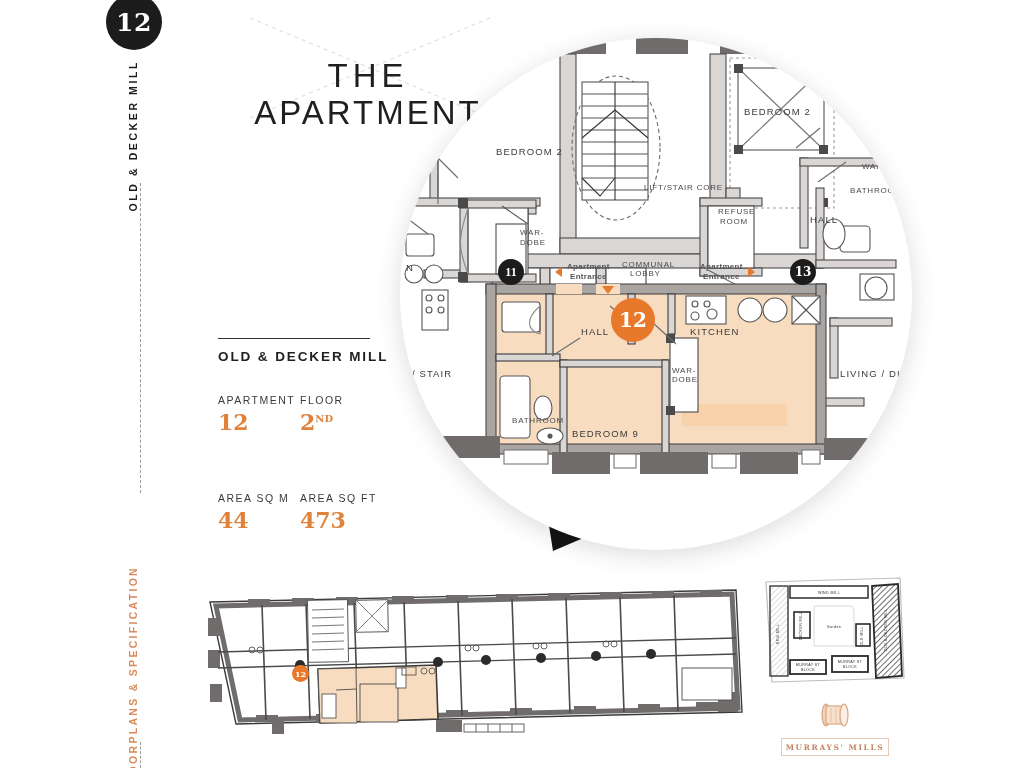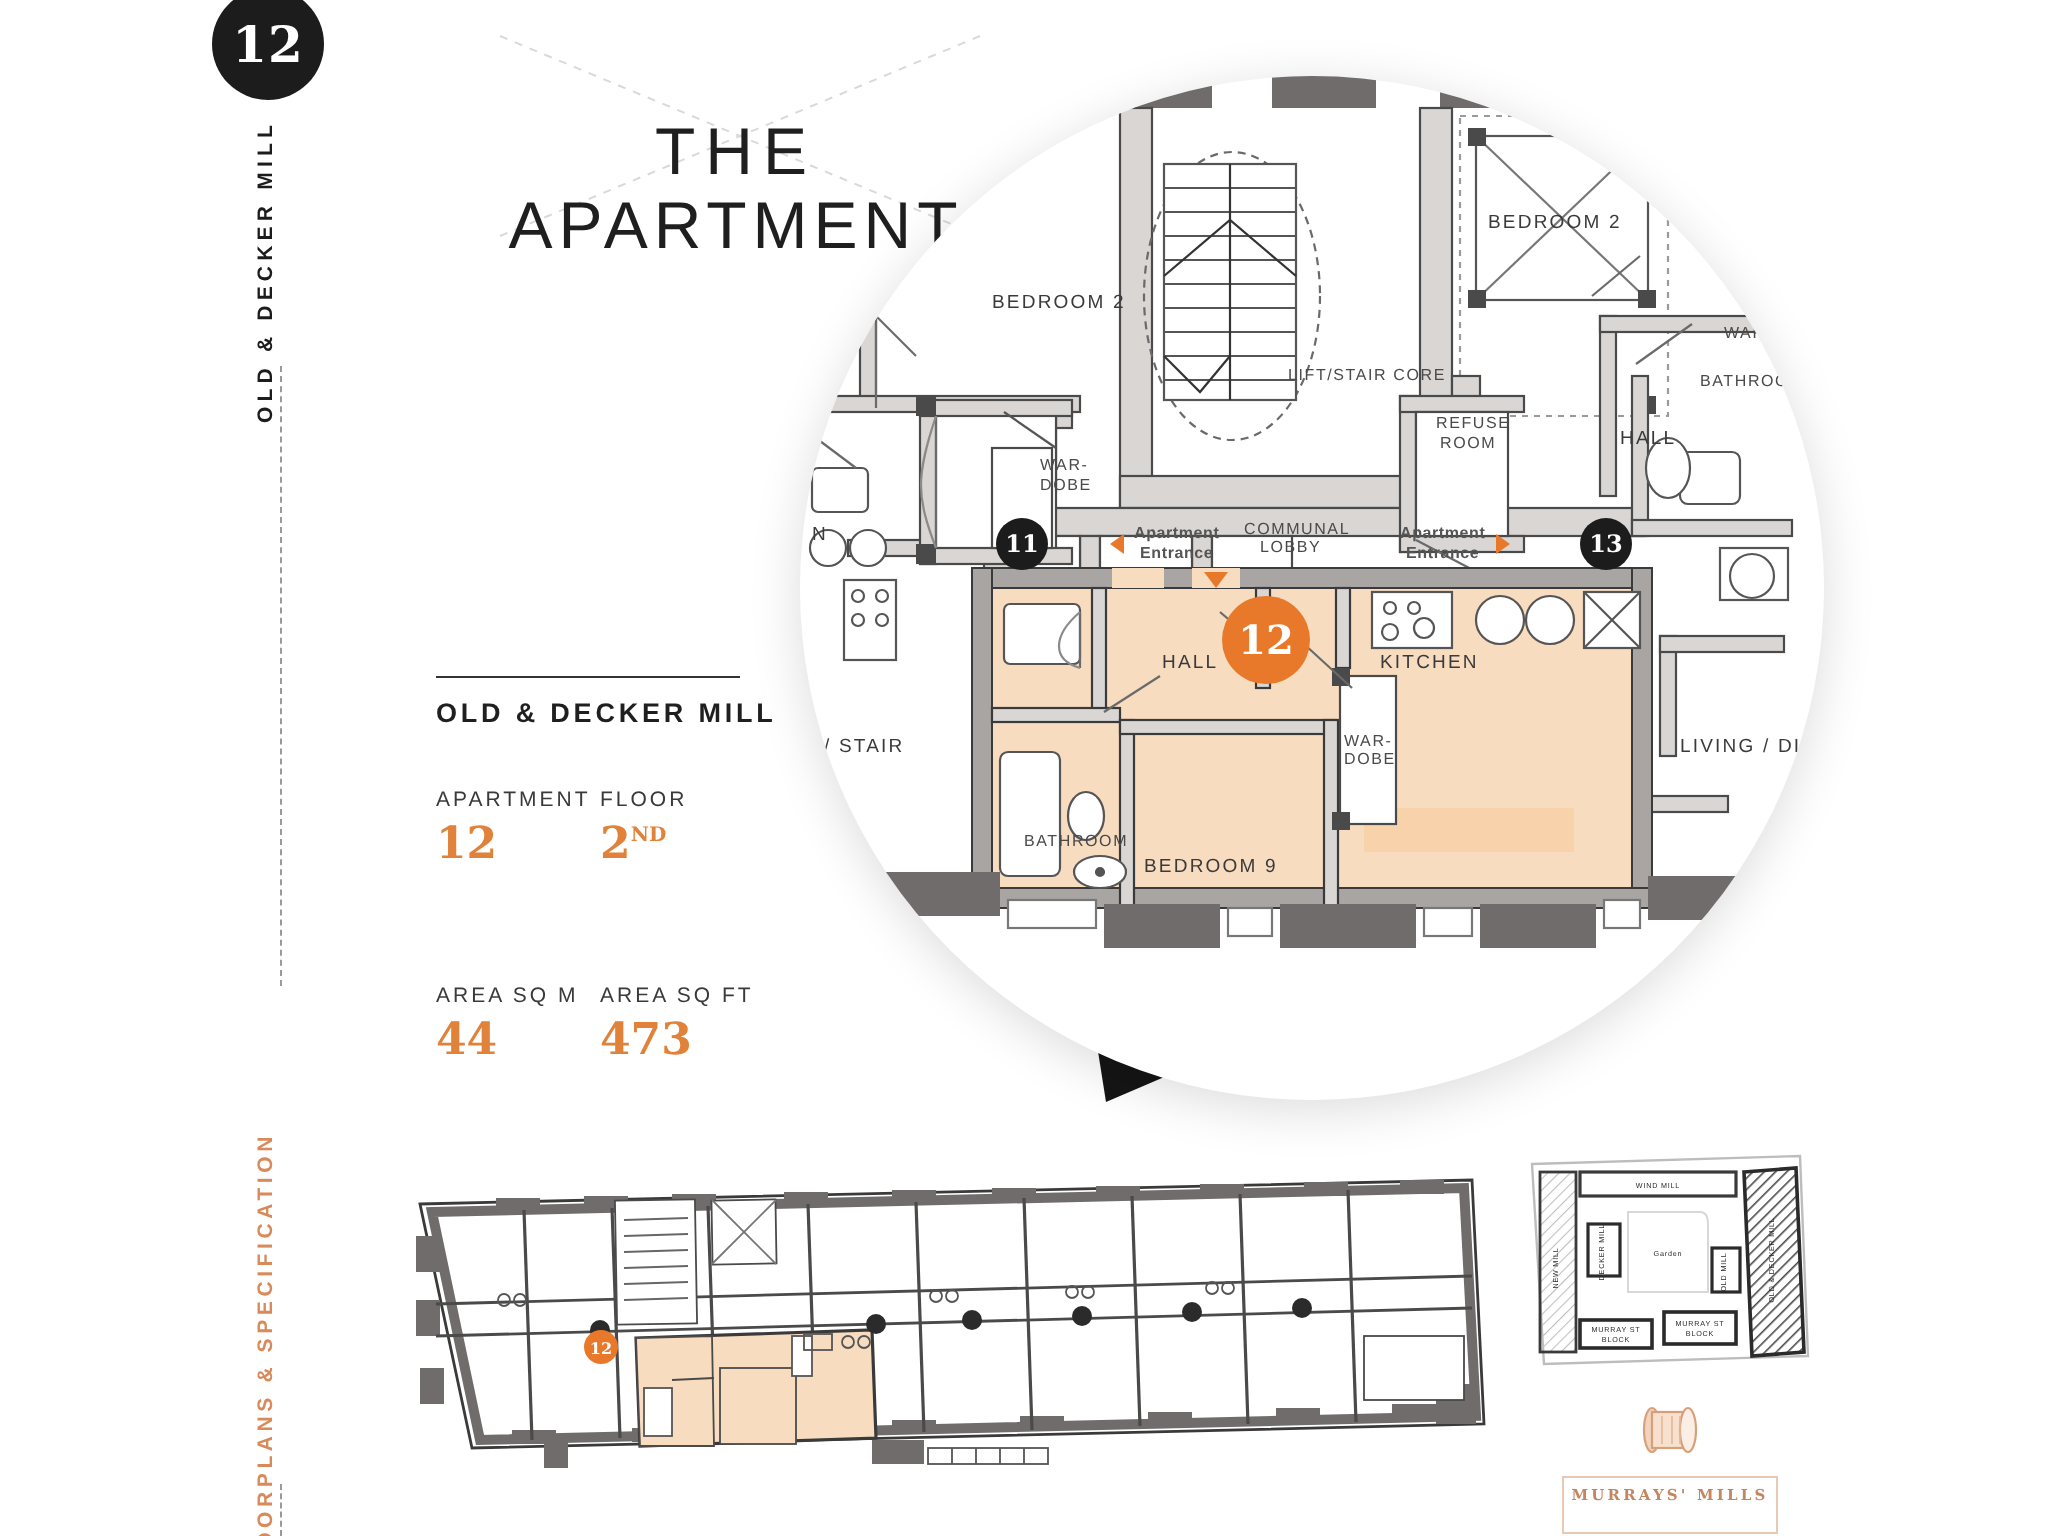--- a/index.html
+++ b/index.html
@@ -56,21 +56,21 @@
   }
   #plan-svg{position:absolute;left:0;top:0;}
   #plan-pin{position:absolute;left:533px;top:425px;width:110px;height:130px;}
 
   
   .marker{
     position:absolute;width:26px;height:26px;border-radius:50%;background:#1c1c1c;color:#fff;
     display:flex;align-items:center;justify-content:center;
     font-family:"DejaVu Serif",serif;font-size:12px;font-weight:700;
   }
-  #marker-11{left:498px;top:259px;}
+  #marker-11{left:498px;top:259px;font-family:Liberation Serif, serif;}
   #marker-13{left:790px;top:259px;}
   #marker-12{
     position:absolute;left:611px;top:298px;width:44px;height:44px;border-radius:50%;
     background:#e8792b;color:#fff;display:flex;align-items:center;justify-content:center;
     font-family:"DejaVu Serif",serif;font-size:20px;font-weight:700;
   }
 
   .entrance{position:absolute;display:flex;align-items:center;gap:5px;}
   .entrance .etext{
     font-size:8px;line-height:1.25;color:#555;letter-spacing:.3px;font-weight:700;text-align:center;
@@ -95,21 +95,21 @@
   }
 
   
   #sitemap{position:absolute;left:758px;top:568px;width:152px;height:122px;}
   .smlabel{font-size:3.6px;letter-spacing:.4px;fill:#2b2b2b;font-family:"Liberation Sans",sans-serif;}
 
   
   #brand{position:absolute;left:781px;top:700px;width:108px;text-align:center;}
   #brand-bobbin{margin:0 auto 8px;display:block;}
   #brand-box{
-    border:1px solid #e8c9b4;padding:4px 0 14px;font-family:"DejaVu Serif",serif;
+    border:1px solid #e8c9b4;padding:4px 0 3px;font-family:"DejaVu Serif",serif;
     font-size:7.5px;letter-spacing:1.6px;color:#c4865f;font-weight:700;
   }
 </style>
 </head>
 <body>
 
 <div class="page">
 
   <div id="page-badge">12</div>
   <div class="vtext" id="rail-top-label">OLD &amp; DECKER MILL</div>

